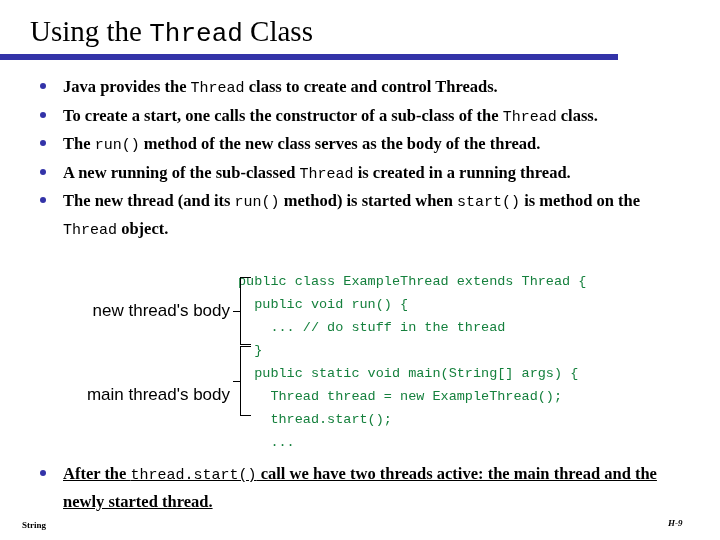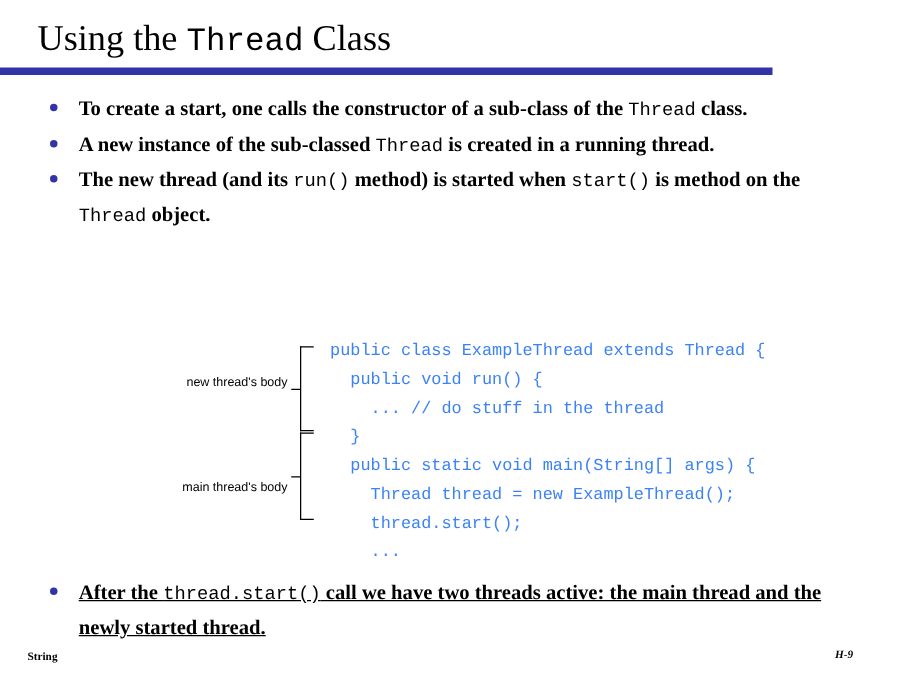--- a/index.html
+++ b/index.html
@@ -70,34 +70,34 @@
   }
   .bullet .mono {
     font-family: "Liberation Mono", monospace;
     font-weight: normal;
     font-size: 15px;
   }
 
   
   #code-block {
     position: absolute;
-    left: 264px;
+    left: 238px;
     top: 256px;
     font-family: "Liberation Mono", monospace;
     font-size: 13.5px;
     line-height: 23px;
     white-space: pre;
-    color: #3b82f6;
+    color: #15803d;
   }
 
   
   .annot-label {
     position: absolute;
     font-family: "Liberation Sans", sans-serif;
-    font-size: 10px;
+    font-size: 17px;
     color: #000000;
     white-space: nowrap;
     text-align: right;
   }
   #label-new  { left: 60px;  top: 301px; width: 170px; }
   #label-main { left: 60px;  top: 385px; width: 170px; }
 
   .annot-bracket {
     position: absolute;
     width: 11px;
@@ -131,22 +131,24 @@
 </style>
 </head>
 <body>
 
 <div id="slide-title">
   <span>Using the </span><span class="mono">Thread</span><span> Class</span>
 </div>
 <div id="title-rule"></div>
 
 <div class="bullet-block" id="bullets-top">
+    <div class="bullet"><span class="dot"></span><span>Java provides the </span><span class="mono">Thread</span><span> class to create and control Threads.</span></div>
     <div class="bullet"><span class="dot"></span><span>To create a start, one calls the constructor of a sub-class of the </span><span class="mono">Thread</span><span> class.</span></div>
-    <div class="bullet"><span class="dot"></span><span>A new instance of the sub-classed </span><span class="mono">Thread</span><span> is created in a running thread.</span></div>
+    <div class="bullet"><span class="dot"></span><span>The </span><span class="mono">run()</span><span> method of the new class serves as the body of the thread.</span></div>
+    <div class="bullet"><span class="dot"></span><span>A new running of the sub-classed </span><span class="mono">Thread</span><span> is created in a running thread.</span></div>
     <div class="bullet"><span class="dot"></span><span>The new thread (and its </span><span class="mono">run()</span><span> method) is started when </span><span class="mono">start()</span><span> is method on the </span><span class="mono">Thread</span><span> object.</span></div>
   </div>
 
 <pre id="code-block">public class ExampleThread extends Thread {
   public void run() {
     ... // do stuff in the thread
   }
   public static void main(String[] args) {
     Thread thread = new ExampleThread();
     thread.start();

